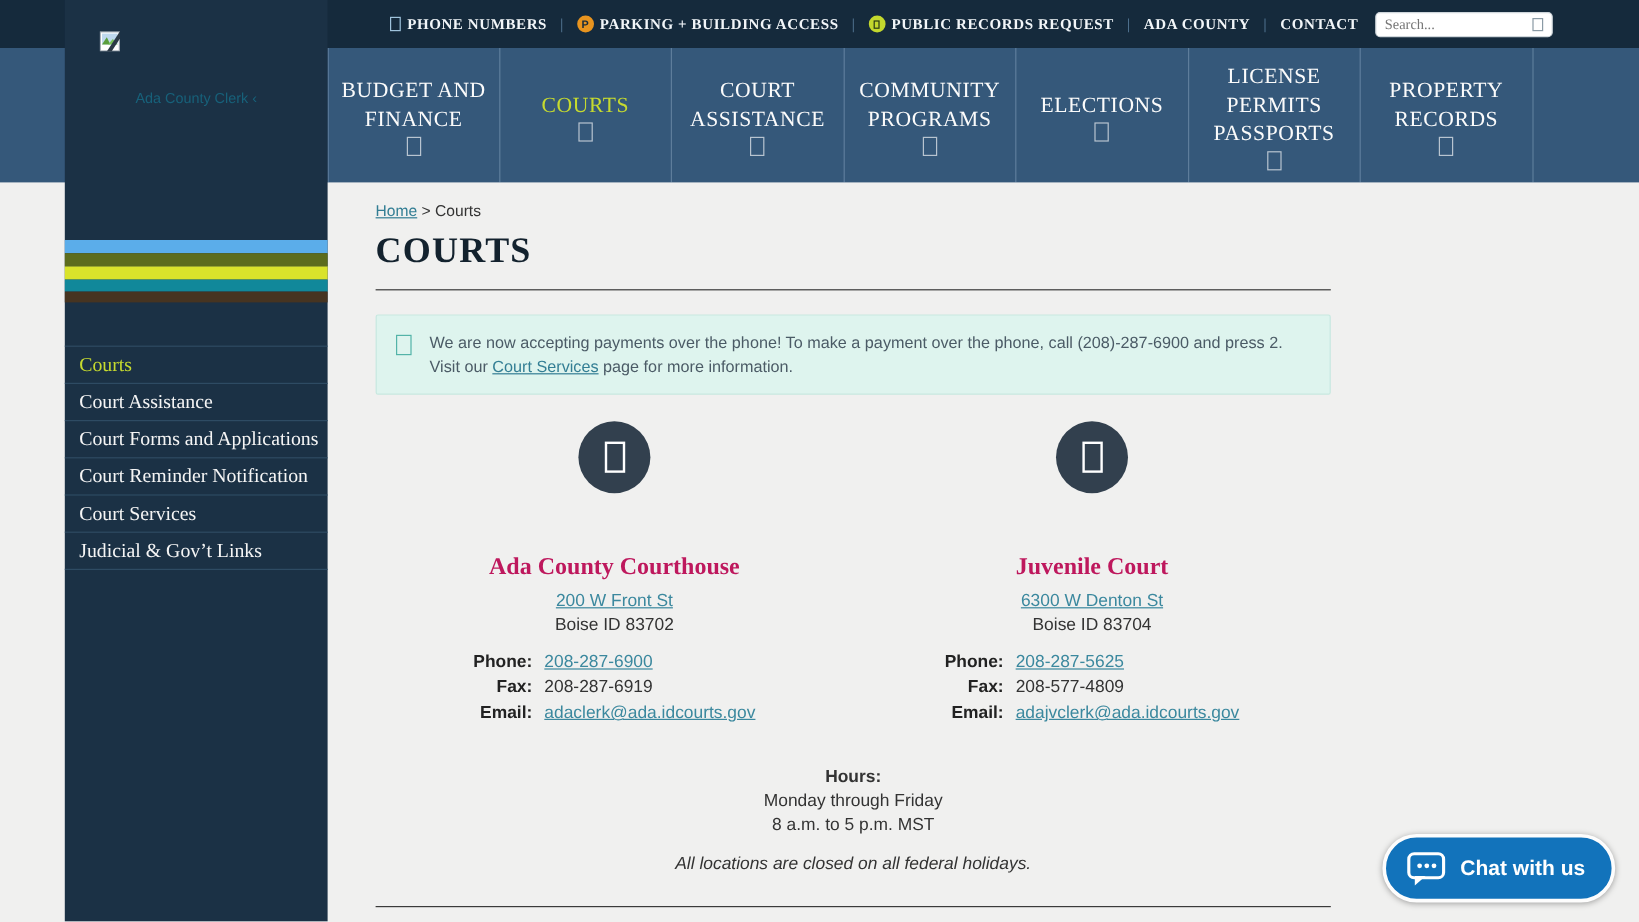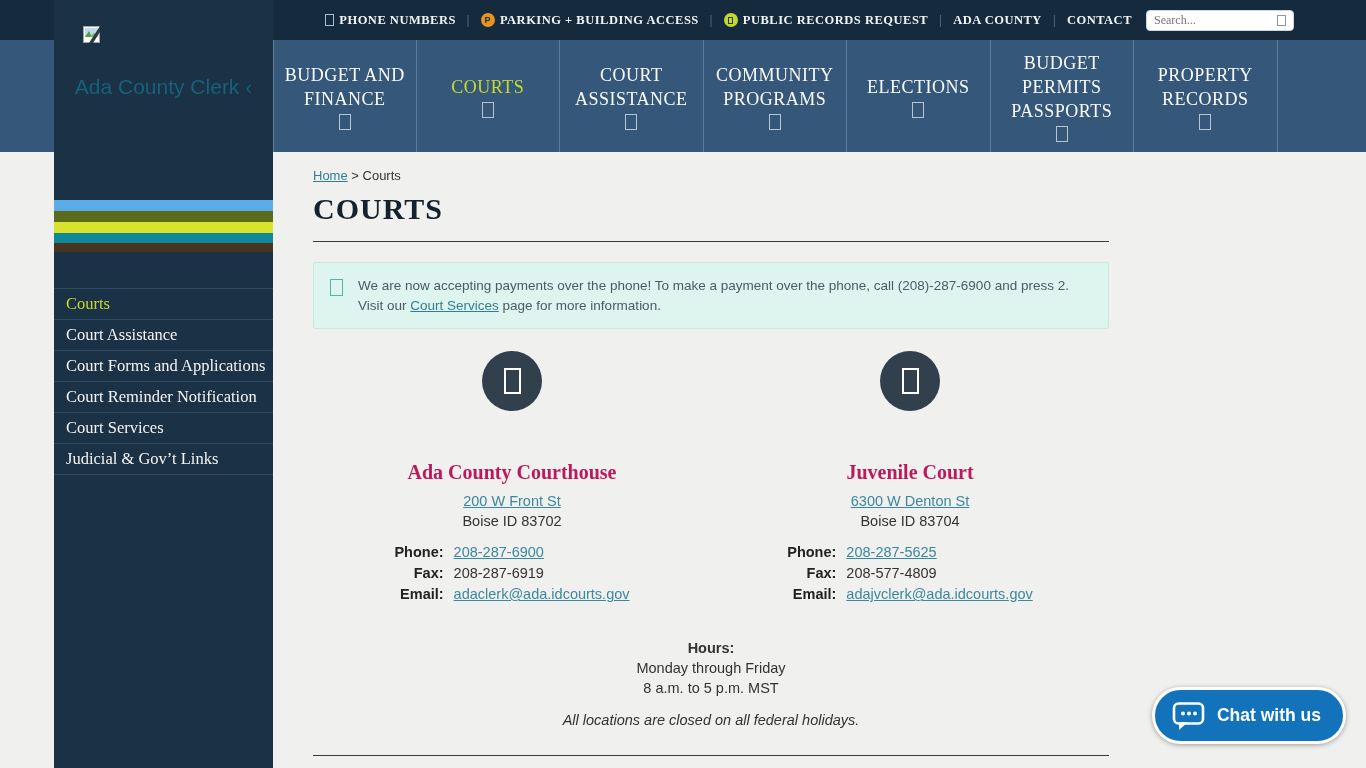--- a/index.html
+++ b/index.html
@@ -75,21 +75,21 @@
 
   
   .sidebar {
     position:absolute; top:0; left:54px; width:219px; height:768px;
     background:#1b3145; z-index:5;
   }
   .logo-area { position:relative; height:200px; cursor:pointer; }
   .broken-img { position:absolute; left:29px; top:26px; }
   .logo-alt {
     position:absolute; top:75px; left:0; width:100%;
-    text-align:center; font-size:21px; color:#17617a;
+    text-align:center; font-size:12px; color:#17617a;
   }
   .stripe { width:100%; }
   .s-blue  { height:11px; background:#5badea; }
   .s-olive { height:11px; background:#5c6c1d; }
   .s-yellow{ height:11px; background:#d9e32b; }
   .s-teal  { height:10px; background:#11889a; }
   .s-brown { height:9px;  background:#463421; }
   .side-menu { margin-top:36px; }
   .side-item {
     display:block; padding:5px 0 5px 12px;
@@ -147,21 +147,21 @@
   .contact-grid .val { text-align:left; color:#333; }
   .contact-grid a { color:#3b889e; text-decoration:underline; cursor:pointer; }
 
   .hours { margin-top:36px; text-align:center; font-size:14.5px; line-height:20px; color:#333; }
   .hours .hours-label { font-weight:bold; }
   .hours-note { margin-top:14px; text-align:center; font-size:14.5px; font-style:italic; color:#333; }
   .rule-bottom { border:none; border-top:1px solid #3a3a3a; margin-top:27px; }
 
   
   .chat-btn {
-    position:absolute; right:20px; bottom:24px; height:57px;
+    position:absolute; right:20px; bottom:16px; height:57px;
     background:#1273bb; border:3px solid #fdfdfd; border-radius:29px;
     display:flex; align-items:center; gap:10px; padding:0 22px 0 16px;
     color:#fff; font-weight:bold; font-size:17.5px;
     box-shadow:0 1px 5px rgba(0,0,0,0.35);
     cursor:pointer; z-index:10;
   }
 </style>
 </head>
 <body>
 
@@ -212,21 +212,21 @@
   </div>
   <div class="nav-item">
     <span>COMMUNITY PROGRAMS</span>
     <span class="nav-caret"></span>
   </div>
   <div class="nav-item">
     <span>ELECTIONS</span>
     <span class="nav-caret"></span>
   </div>
   <div class="nav-item">
-    <span>BUDGET PERMITS PASSPORTS</span>
+    <span>LICENSE PERMITS PASSPORTS</span>
     <span class="nav-caret"></span>
   </div>
   <div class="nav-item">
     <span>PROPERTY RECORDS</span>
     <span class="nav-caret"></span>
   </div>
 </div>
 
 <div class="sidebar">
   <div class="logo-area">

